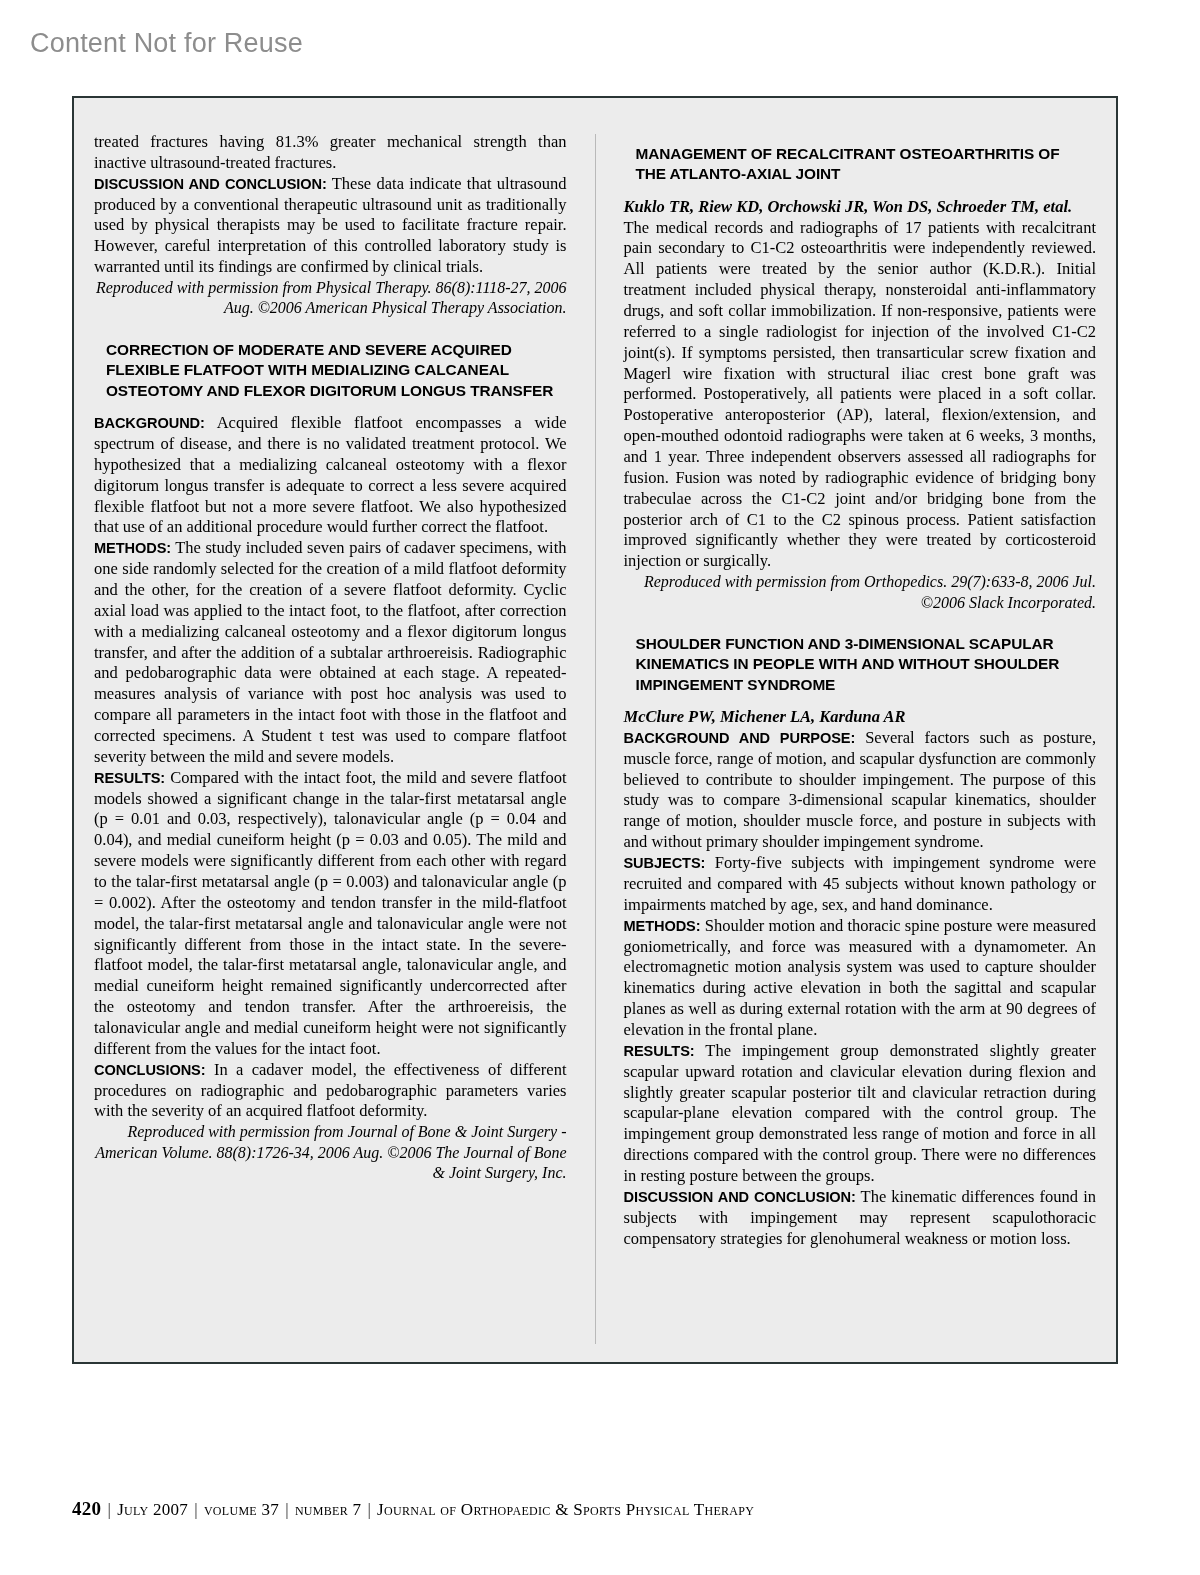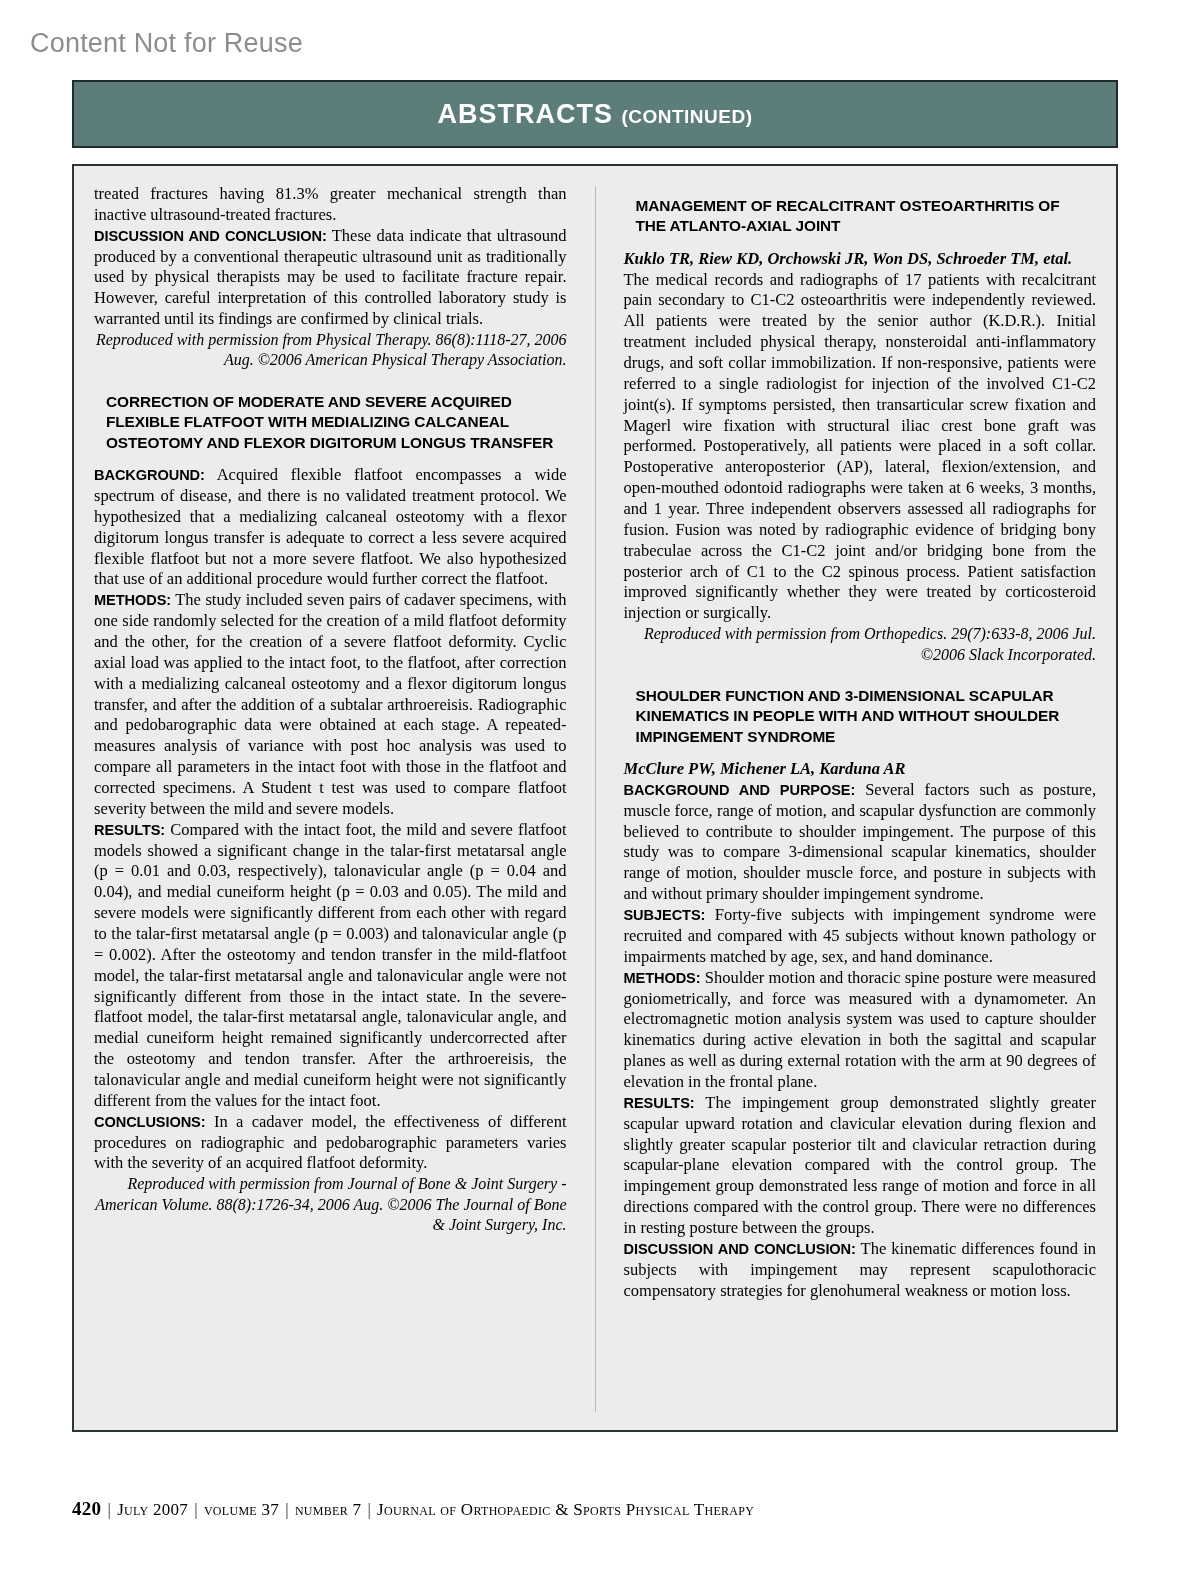--- a/index.html
+++ b/index.html
@@ -52,21 +52,21 @@
   .banner-text .small {
     font-size: 19px;
     letter-spacing: 0.5px;
   }
 
   .content-box {
     box-sizing: border-box;
     margin-top: 16px;
     border: 2px solid #2a3535;
     background: #ececec;
-    padding: 18px 20px 16px 20px;
+    padding: 34px 20px 16px 20px;
     height: 1268px;
   }
 
   .columns {
     display: flex;
     gap: 28px;
     height: 100%;
   }
   .col {
     width: 497px;
@@ -139,23 +139,20 @@
   }
   .footer .sep { margin: 0 6px; color: #333; }
 </style>
 </head>
 <body>
 
 <div class="watermark">Content Not for Reuse</div>
 
 <div class="page">
 
-  <div class="banner">
-    <div class="banner-text"><span>ABSTRACTS </span><span class="small">(CONTINUED)</span></div>
-  </div>
 
   <div class="content-box">
     <div class="columns">
 
       <div class="col">
 
         <p>treated fractures having 81.3% greater mechanical strength than inactive ultrasound-treated fractures.</p>
 
         <p class="body-text"><span class="lead">DISCUSSION AND CONCLUSION:</span><span> These data indicate that ultrasound produced by a conventional therapeutic ultrasound unit as traditionally used by physical therapists may be used to facilitate fracture repair. However, careful interpretation of this controlled laboratory study is warranted until its findings are confirmed by clinical trials.</span></p>
 

